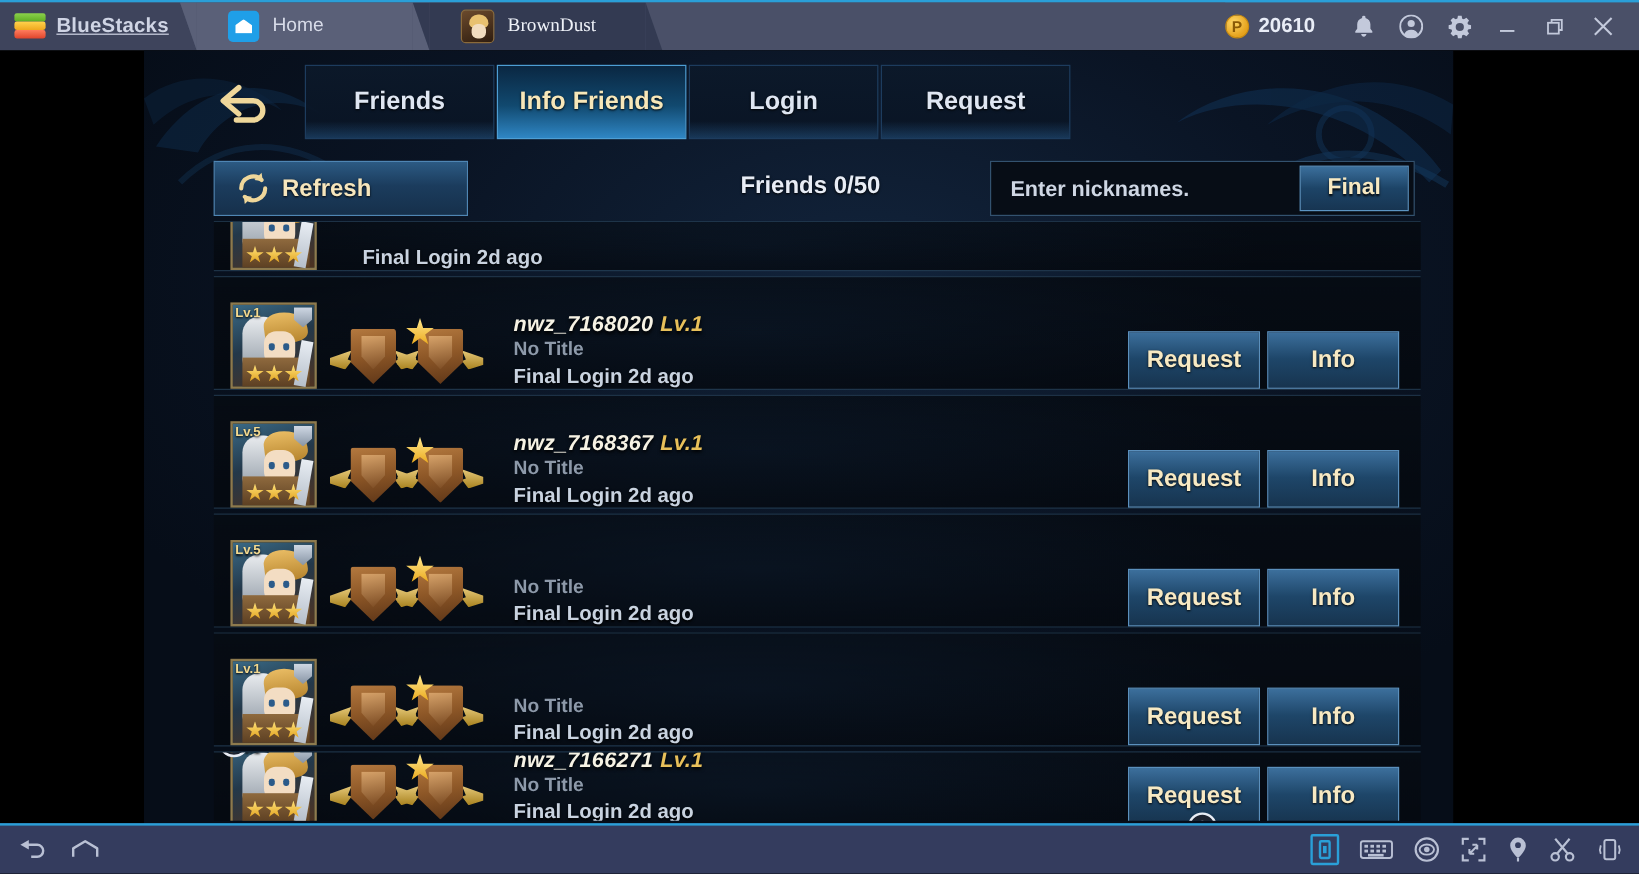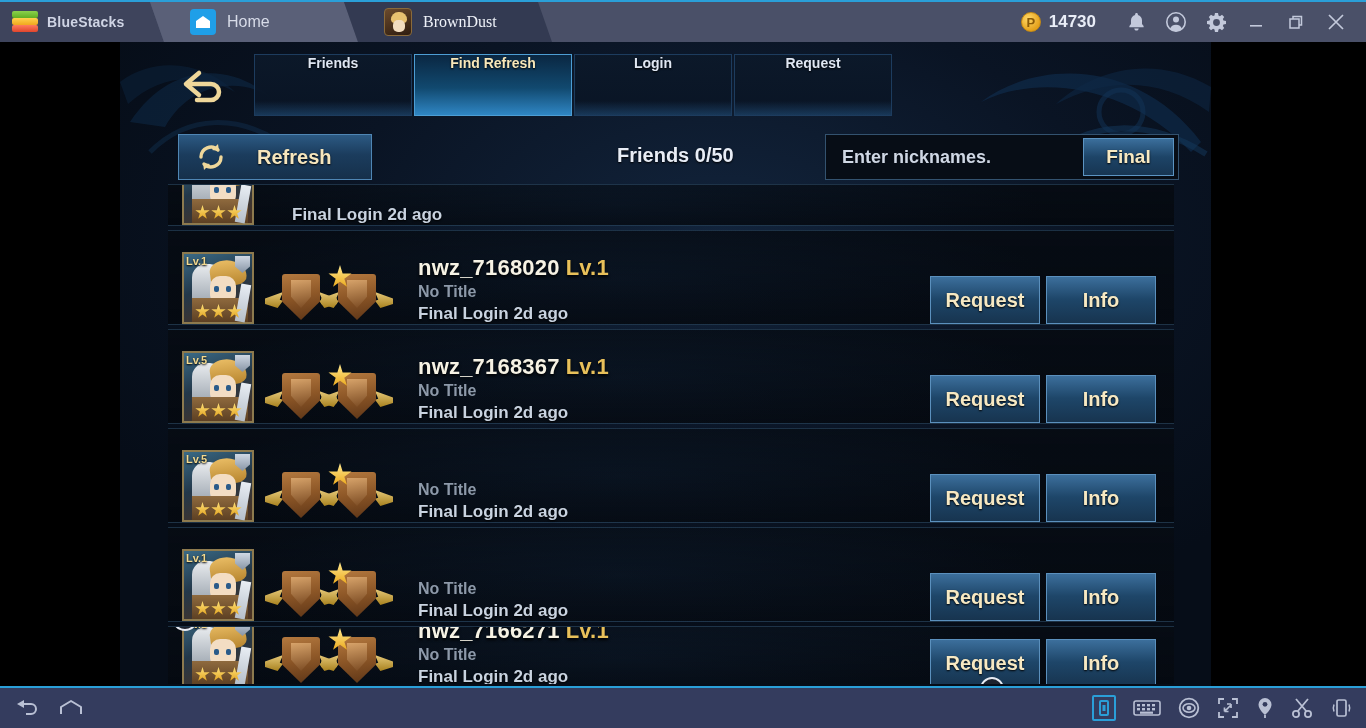--- a/index.html
+++ b/index.html
@@ -32,21 +32,21 @@
     border-top: 40px solid transparent;
   }
   .bs-logo {
     width: 26px; height: 22px; position: relative; flex: 0 0 auto; margin-right: 9px;
   }
   .bs-logo i { position: absolute; left: 0; width: 26px; height: 7px; border-radius: 2px; display:block;}
   .bs-logo i:nth-child(1){ top: 0;  background: linear-gradient(#8bd14c,#5fae22); }
   .bs-logo i:nth-child(2){ top: 7px; background: linear-gradient(#ffd24d,#f0a81e); }
   .bs-logo i:nth-child(3){ top: 14px; background: linear-gradient(#ff7c5c,#e0452c); }
   .bs-brand-text {
-    color: #cfd4e4; font-size: 14px; font-weight: bold; letter-spacing: .2px;
+    color: #cfd4e4; font-size: 17px; font-weight: bold; letter-spacing: .2px; text-decoration: underline;
   }
 
   .bs-tab {
     position: relative; display: flex; align-items: center;
     padding: 0 30px 0 26px;
     background: #5a6078;
     margin-left: 14px;
     min-width: 180px;
   }
   .bs-tab::before {
@@ -133,24 +133,24 @@
 
   
   .g-tabs {
     position: absolute; left: 32px; top: 12px;
     display: flex; align-items: stretch; height: 62px;
   }
   .g-back {
     width: 102px; display:flex; align-items:center; justify-content:center;
   }
   .g-tab {
-    width: 158px; display:flex; align-items:flex-start; justify-content:center;
+    width: 158px; display:flex; align-items:center; justify-content:center;
     background: linear-gradient(180deg, rgba(12,25,42,.92), rgba(9,20,36,.95));
     border: 1px solid #1d3c5e;
-    color: #dfe6f2; font-size: 14px; font-weight: bold;
+    color: #dfe6f2; font-size: 21px; font-weight: bold;
     text-shadow: 0 1px 2px #000;
     margin-right: 2px;
     position:relative;
   }
   .g-tab::after{
     content:""; position:absolute; left:0; right:0; bottom:0; height: 14px;
     background: linear-gradient(180deg, rgba(40,90,150,0), rgba(52,122,186,.35));
   }
   .g-tab.sel {
     background: linear-gradient(180deg, #0a2742 0%, #11496f 55%, #2f86c4 100%);
@@ -158,24 +158,24 @@
     color: #f7e7b9;
   }
   .g-tab.sel::after{ display:none; }
 
   
   .g-subbar {
     position:absolute; left: 32px; top: 86px; width: 1027px; height: 60px;
   }
   .g-refresh {
     position:absolute; left: 26px; top: 6px;
-    width: 194px; height: 46px;
+    width: 212px; height: 46px;
     background: linear-gradient(180deg,#2c5a83 0%, #1b3c5d 45%, #16304b 100%);
     border: 1px solid #4f86b4;
-    display:flex; align-items:center; gap: 30px; padding-left: 16px;
+    display:flex; align-items:center; gap: 8px; padding-left: 16px;
   }
   .g-refresh span { color:#f6e6bd; font-size: 20px; font-weight:bold; text-shadow: 0 1px 2px #000; }
   .g-friendcount {
     position:absolute; left: 465px; top: 16px;
     color: #e8edf6; font-size: 20px; font-weight: bold; text-shadow: 0 1px 2px #000;
   }
   .g-searchbox {
     position:absolute; right: 0px; top: 6px;
     width: 354px; height: 46px;
     background: #070d16; border: 1px solid #33526f;
@@ -191,21 +191,21 @@
     width: 108px; height: 38px; margin-right: 4px;
     background: linear-gradient(180deg,#3b6f9c 0%, #1d4467 50%, #173552 100%);
     border: 1px solid #5c94c2;
     color: #f7e9c2; font-size: 19px; font-weight:bold;
     display:flex; align-items:center; justify-content:center;
     text-shadow: 0 1px 2px #000;
   }
 
   
   .g-list {
-    position: absolute; left: 48px; top: 142px;
+    position: absolute; left: 58px; top: 142px;
     width: 1006px; height: 500px;
     overflow: hidden;
   }
   .row {
     position: relative;
     height: 95px;
     background:
       linear-gradient(180deg, rgba(10,20,34,.25), rgba(5,10,18,.55)),
       radial-gradient(ellipse 420px 80px at 45% 50%, #0b1726 0%, #05090f 100%);
     border-top: 1px solid rgba(90,150,200,.28);
@@ -273,21 +273,21 @@
     background: linear-gradient(170deg,#d7a36a,#7a4a22);
     clip-path: polygon(0 0, 100% 0, 100% 60%, 50% 100%, 0 60%);
   }
   .badge .bstar {
     position:absolute; left: -6px; top: -7px; width: 24px; height: 24px;
     background: linear-gradient(180deg,#ffe88e,#e9a515);
     clip-path: polygon(50% 0%, 61% 35%, 98% 35%, 68% 57%, 79% 91%, 50% 70%, 21% 91%, 32% 57%, 2% 35%, 39% 35%);
   }
 
   .info { margin-left: 38px; flex: 1 1 auto; min-width: 0; }
-  .nick { font-size: 22px; font-weight: bold; color: #f6f2e4; text-shadow: 0 2px 3px #000; letter-spacing:.2px;}
+  .nick { font-size: 18px; font-weight: bold; color: #f6f2e4; text-shadow: 0 2px 3px #000; letter-spacing:.2px;font-style:italic;}
   .nick .lv { color: #e8c05a; margin-left: 6px; }
   .title { font-size: 16px; color: #8d99a9; margin-top: 2px; font-weight: bold;}
   .login { font-size: 17px; color: #c9d3e0; margin-top: 3px; font-weight: bold; text-shadow: 0 1px 2px #000;}
 
   .row-actions { display:flex; gap: 6px; margin-right: 18px; flex: 0 0 auto; position: relative; }
   .act-btn {
     width: 110px; height: 48px;
     background: linear-gradient(180deg,#3c6f9c 0%, #1e4669 48%, #17344f 100%);
     border: 1px solid #5b90bd;
     color: #f7e9c3; font-size: 20px; font-weight: bold;
@@ -338,21 +338,21 @@
   <div class="bs-tab active">
     <div class="tab-icon-game"></div>
     <div class="bs-tab-label">BrownDust</div>
   </div>
 
   <div class="bs-spacer"></div>
 
   <div class="bs-right">
     <div class="bs-coin-wrap">
       <div class="bs-coin">P</div>
-      <div class="bs-coin-val">14730</div>
+      <div class="bs-coin-val">20610</div>
     </div>
     <div class="bs-ic">
       <svg width="17" height="19" viewBox="0 0 17 19">
           <path fill="currentColor" d="M8.5 0c-.8 0-1.4.6-1.4 1.4v.5C4.6 2.5 3 4.7 3 7.3v3.6L1.4 13v1.2h14.2V13L14 10.9V7.3c0-2.6-1.6-4.8-4.1-5.4v-.5C9.9.6 9.3 0 8.5 0zM6.3 15.4c0 1.2 1 2.2 2.2 2.2s2.2-1 2.2-2.2H6.3z"></path>
         </svg>
     </div>
     <div class="bs-ic">
       <svg width="20" height="20" viewBox="0 0 20 20">
           <circle cx="10" cy="10" r="9.2" fill="none" stroke="currentColor" stroke-width="1.6"></circle>
           <circle cx="10" cy="7.6" r="3" fill="currentColor"></circle>
@@ -402,21 +402,21 @@
       <div class="g-back">
         <svg width="52" height="40" viewBox="0 0 52 40">
           <path d="M22 8 L9 19 L22 30" fill="none" stroke="#efd79a" stroke-width="4.5" stroke-linecap="round" stroke-linejoin="round"></path>
           <path d="M10 19 H34 a8 8 0 0 1 0 16 H20" fill="none" stroke="#efd79a" stroke-width="4.5" stroke-linecap="round" stroke-linejoin="round"></path>
         </svg>
       </div>
       <div class="g-tab">
           <span>Friends</span>
         </div>
       <div class="g-tab sel">
-          <span>Find Refresh</span>
+          <span>Info Friends</span>
         </div>
       <div class="g-tab">
           <span>Login</span>
         </div>
       <div class="g-tab">
           <span>Request</span>
         </div>
     </div>
 
     <div class="g-subbar">

